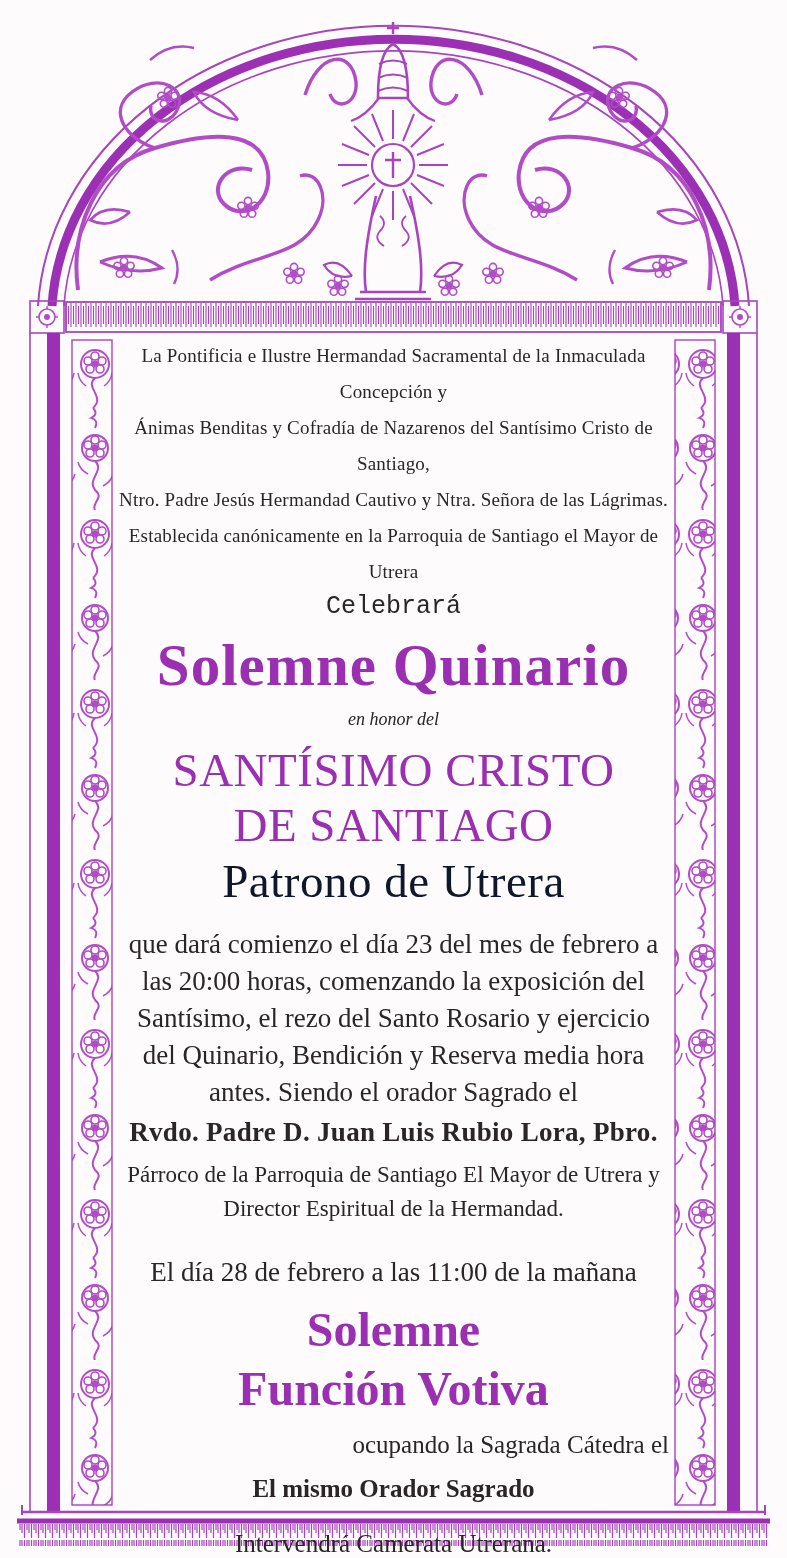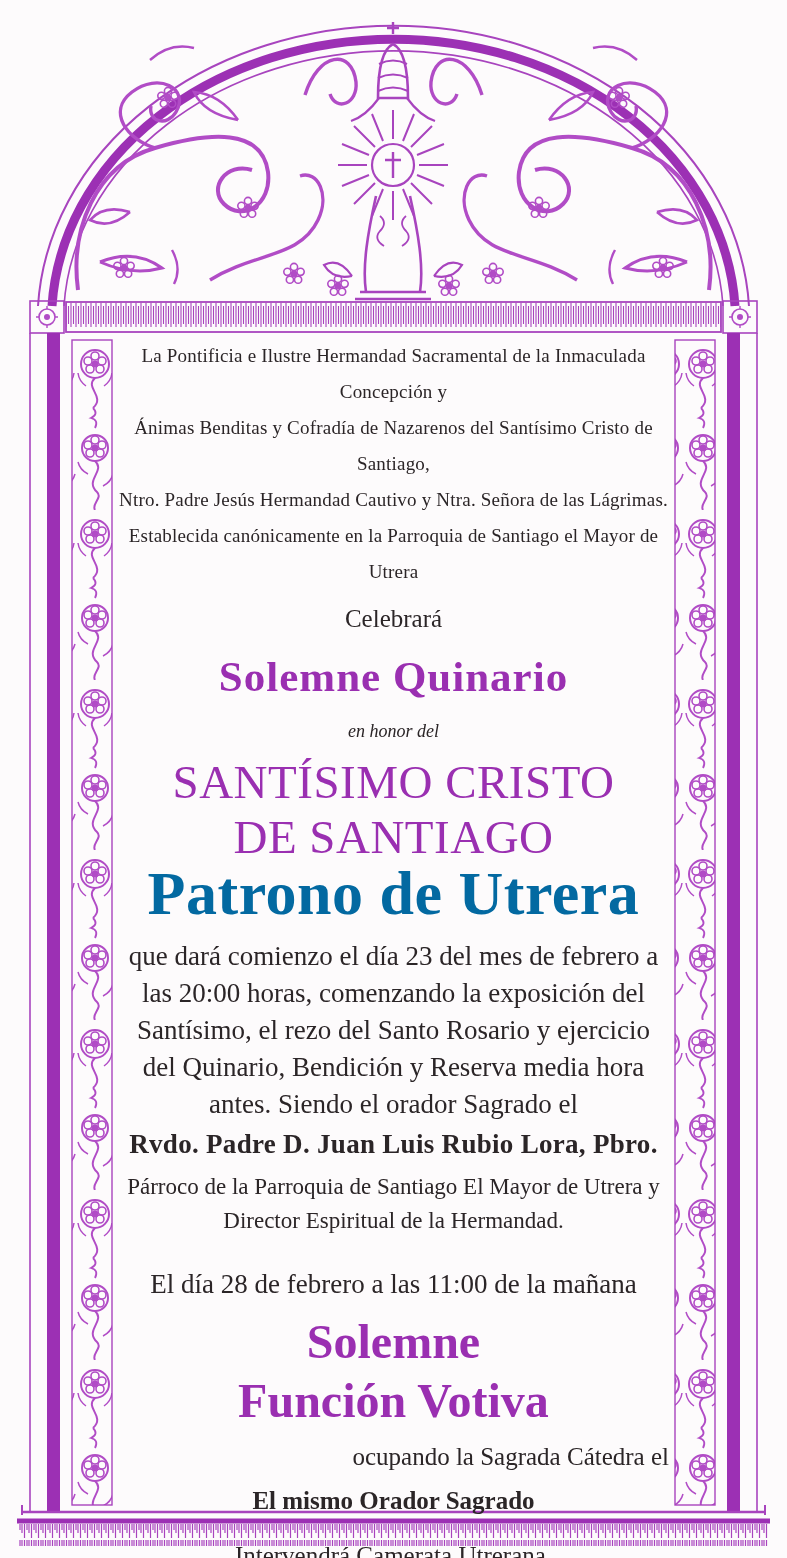--- a/index.html
+++ b/index.html
@@ -10,30 +10,30 @@
     overflow:hidden;
     position:relative;
   }
   .poster{position:absolute;inset:0;width:650px;height:1558px;}
   .frame-svg{position:absolute;left:0;top:0;width:787px;height:1558px;pointer-events:none;}
   .content{
     position:absolute;left:118px;top:338px;width:551px;
     text-align:center;color:#2b2527;
   }
   .intro{font-size:19px;line-height:36px;letter-spacing:.2px;}
-  .celebrara{font-size:25px;margin-top:15px;}
+  .celebrara{font-size:25px;margin-top:2px;font-family:Liberation Mono, monospace;}
   .title-quinario{
-    font-size:43px;font-weight:bold;color:#9a2fb1;
+    font-size:59px;font-weight:bold;color:#9a2fb1;
     margin-top:12px;letter-spacing:1px;line-height:64px;
   }
   .honor{font-style:italic;font-size:18px;margin-top:12px;font-family:Liberation Serif, serif;}
   .title-cristo{
     font-size:47px;color:#9a2fb1;line-height:55px;margin-top:13px;letter-spacing:.5px;
   }
-  .patrono{font-size:62px;font-weight:bold;color:#0369a1;line-height:56px;}
+  .patrono{font-size:47px;font-weight:normal;color:#0f172a;line-height:56px;}
   .body-par{font-size:27px;line-height:37px;margin-top:17px;}
   .orator{font-size:27px;font-weight:bold;margin-top:6px;letter-spacing:.3px;}
   .parroco{font-size:23px;line-height:34px;margin-top:10px;}
   .date2{font-size:27px;margin-top:31px;}
   .votiva{font-size:48px;font-weight:bold;color:#9a2fb1;line-height:59px;margin-top:12px;}
   .catedra{font-size:25px;margin-top:13px;text-align:right;}
   .orator2{font-size:25px;font-weight:bold;margin-top:16px;}
   .camerata{font-size:25px;margin-top:27px;}
 </style>
 </head>

